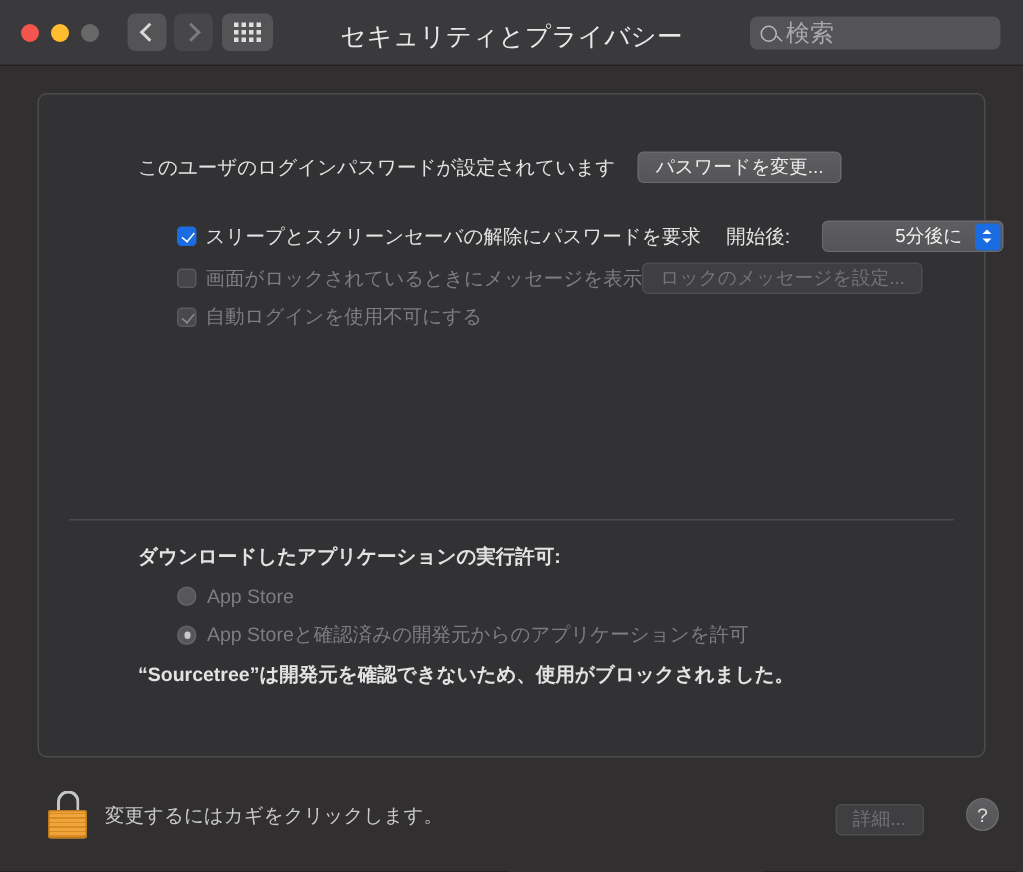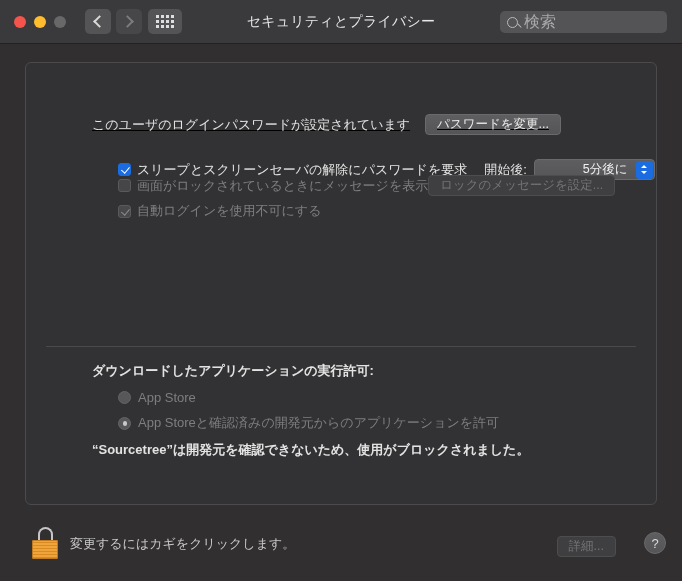--- a/index.html
+++ b/index.html
@@ -89,21 +89,21 @@
     grid-template-rows: repeat(3, 3px);
     gap: 2px;
   }
   .griddots i { display:block; width:3px; height:3px; background:#dedede; }
 
   .win-title {
     position: absolute;
     left: 0; top: 13px;
     width: 682px;
     text-align: center;
-    font-size: 14px;
+    font-size: 17px;
     color: #e8e8e8;
     letter-spacing: .2px;
   }
 
   .searchbox {
     position: absolute;
     right: 15px; top: 11px;
     width: 167px; height: 22px;
     background: #545456;
     border-radius: 5px;
@@ -401,32 +401,32 @@
     <div class="tabs">
       <div class="tab active">一般</div>
       <div class="tab">FileVault</div>
       <div class="tab">ファイアウォール</div>
       <div class="tab">プライバシー</div>
     </div>
   </div>
 
   <div class="panel">
 
-    <div class="row" style="left:66px; top:51px;text-decoration:underline;">
+    <div class="row" style="left:66px; top:38px;">
       <span class="lbl">このユーザのログインパスワードが設定されています</span>
       <span class="btn" style="margin-left:15px;text-align:right;">パスワードを変更...</span>
     </div>
 
-    <div class="row" style="left:92px; top:96px;">
+    <div class="row" style="left:92px; top:84px;">
       <span class="cb on">
           <i class="mark"></i>
         </span>
       <span class="lbl">スリープとスクリーンセーバの解除にパスワードを要求</span>
       <span class="lbl" style="margin-left:17px;">開始後:</span>
-      <span class="popup" style="margin-left:7px;padding-left:48px;">
+      <span class="popup" style="margin-left:21px;padding-left:48px;">
         <span class="pv">5分後に</span>
         <span class="arrows">
           <i class="up"></i>
             <i class="dn"></i>
         </span>
       </span>
     </div>
 
     <div class="row" style="left:92px; top:112px;">
       <span class="cb off"></span>

